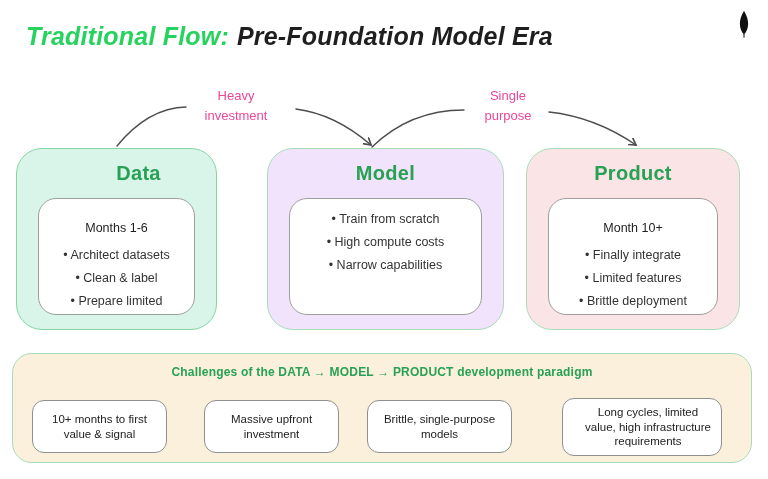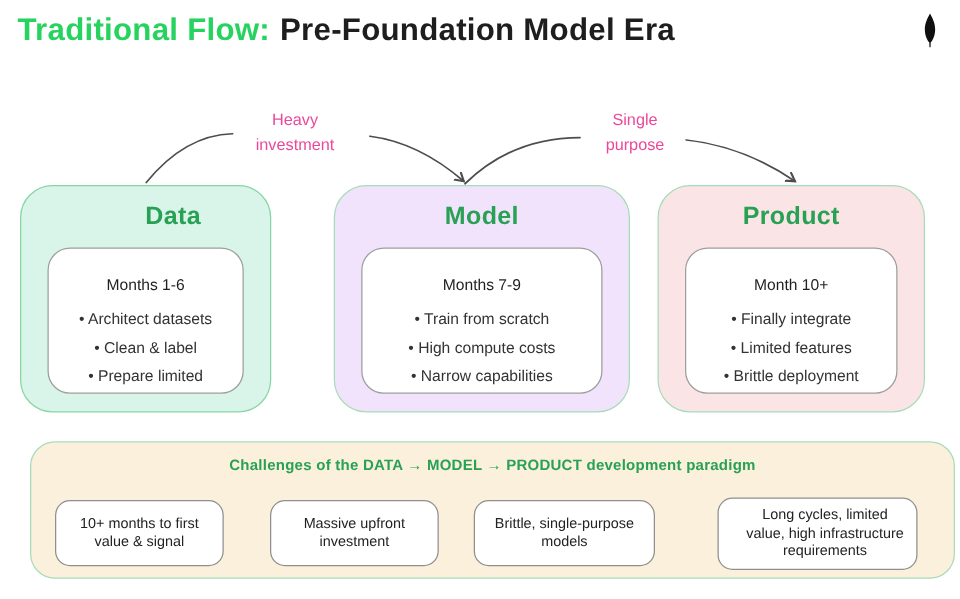--- a/index.html
+++ b/index.html
@@ -10,26 +10,27 @@
     background: #ffffff;
     font-family: "Liberation Sans", sans-serif;
     overflow: hidden;
   }
 
   
   .header-title {
     position: absolute;
     left: 14px;
     top: 10px;
-    margin: 0;
+    margin: 12px;
     font-size: 25px;
     font-weight: 700;
     letter-spacing: 0.2px;
     color: #1e1e1e;
     white-space: nowrap;
+    font-style: italic;
   }
   .header-title .hl { color: #27d35f; }
   .header-title .rest { margin-left: 8px; }
   .logo { position: absolute; left: 735px; top: 7px; width: 18px; height: 36px; }
 
   
   .arrows {
     position: absolute;
     left: 0; top: 0;
     width: 768px; height: 479px;
@@ -78,21 +79,21 @@
     margin-top: 22px;
     font-size: 12.5px;
     font-weight: 400;
     color: #1f1f1f;
   }
   .stage-bullets { margin-top: 9px; font-size: 12.5px; line-height: 23px; color: #333333; }
 
   
   .challenges {
     position: absolute;
-    left: 24px; top: 353px;
+    left: 12px; top: 353px;
     width: 740px; height: 110px;
     background: #faf0dc;
     border: 1.5px solid #a8dcb9;
     border-radius: 20px;
     box-sizing: border-box;
   }
   .challenges-title {
     margin: 11px 0 0 0;
     text-align: center;
     font-size: 12px;
@@ -162,21 +163,20 @@
         <div>• Architect datasets</div>
         <div>• Clean &amp; label</div>
         <div>• Prepare limited</div>
       </div>
     </div>
   </section>
 
   <section class="stage" style="left: 267px; width: 237px; background-color: rgb(241, 227, 251); border-color: rgb(168, 220, 185);">
     <h2 class="stage-title" style="color: rgb(40, 161, 85);">Model</h2>
     <div class="stage-card">
-      <div class="stage-period">Months 7-9</div>
       <div class="stage-bullets">
         <div>• Train from scratch</div>
         <div>• High compute costs</div>
         <div>• Narrow capabilities</div>
       </div>
     </div>
   </section>
 
   <section class="stage" style="left: 526px; width: 214px; background-color: rgb(251, 228, 230); border-color: rgb(168, 220, 185);">
     <h2 class="stage-title" style="color: rgb(40, 161, 85);">Product</h2>

